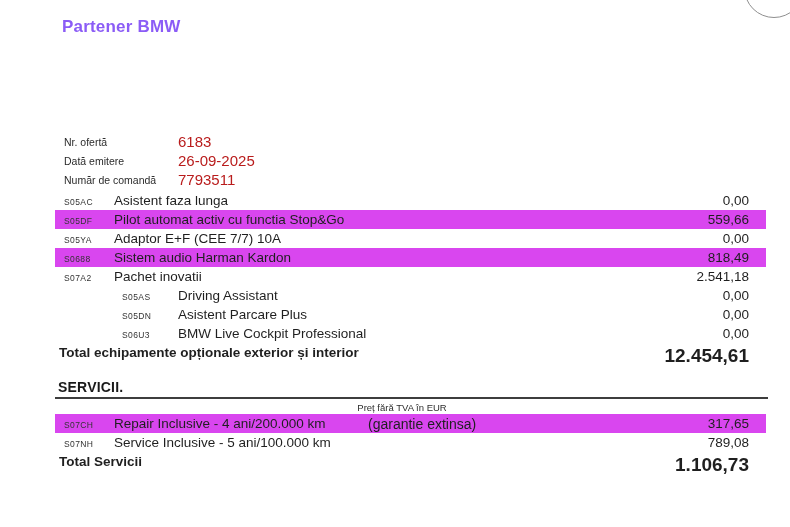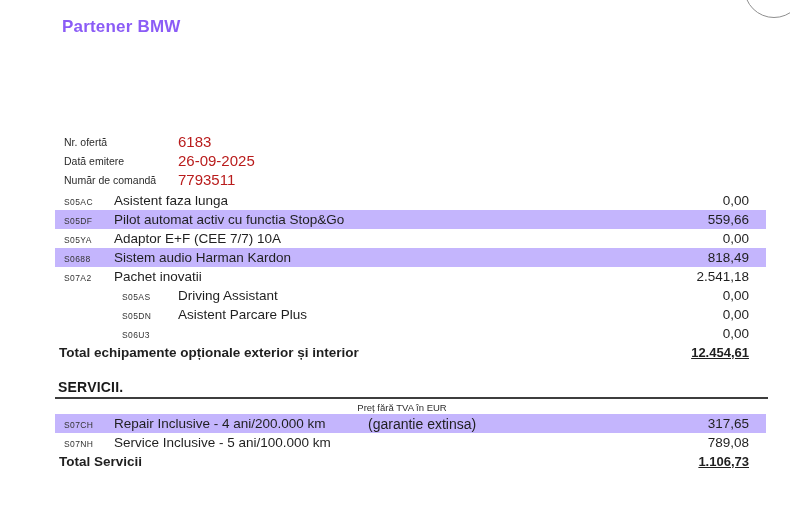--- a/index.html
+++ b/index.html
@@ -24,30 +24,30 @@
   .meta-row { position:relative; height:19px; }
   .meta-label { position:absolute; left:0; top:4px; font-size:10.5px; color:#2b2b2b; }
   .meta-value { position:absolute; left:114px; top:1px; font-size:15px; color:#b91c1c; }
   .meta-value.page-value { font-size:13px; top:2px; }
   .meta-value.page-value b { font-weight:700; }
   
   .tbl { position:absolute; left:55px; width:711px; }
   .options-tbl { top:191px; }
   .services-tbl { top:414px; }
   .trow { position:relative; height:19px; }
-  .trow.shaded { background:#c4b5fd; }
+  .trow.shaded { background:#d946ef; }
   .code { position:absolute; left:9px; top:6px; font-size:8.5px; letter-spacing:0.4px; color:#333; }
   .desc { position:absolute; left:59px; top:2px; font-size:13.5px; white-space:nowrap; }
   .note { position:absolute; left:313px; top:2px; font-size:14px; white-space:nowrap; }
   .price { position:absolute; right:17px; top:2px; font-size:13.5px; }
   .trow.indent .code { left:67px; }
   .trow.indent .desc { left:123px; }
   .total-row { position:relative; height:19px; font-weight:700; }
   .total-label { position:absolute; left:4px; top:2px; font-size:13.5px; white-space:nowrap; }
-  .total-price { position:absolute; right:17px; top:2px; font-size:13px;text-decoration:underline; }
+  .total-price { position:absolute; right:17px; top:2px; font-size:19px; }
   
   .servicii-heading {
     position:absolute; left:58px; top:379px;
     font-size:14px; font-weight:700; letter-spacing:0.2px; color:#1a1a1a;text-align:center;
   }
   .rule { position:absolute; left:55px; top:397px; width:713px; height:2px; background:#3d3d3d; }
   .price-note {
     position:absolute; left:55px; top:402px; width:694px;
     text-align:center; font-size:9.5px; color:#2e2e2e;
   }
@@ -115,20 +115,21 @@
     <span class="price">0,00</span>
   </div>
         <div class="trow indent">
     <span class="code">S05DN</span>
     <span class="desc">Asistent Parcare Plus</span>
     <span class="note"></span>
     <span class="price">0,00</span>
   </div>
         <div class="trow indent">
     <span class="code">S06U3</span>
+    <span class="desc">BMW Live Cockpit Professional</span>
     <span class="note"></span>
     <span class="price">0,00</span>
   </div>
       </div>
     <div class="total-row">
       <span class="total-label">Total echipamente opționale exterior și interior</span>
       <span class="total-price">12.454,61</span>
     </div>
   </div>
 

